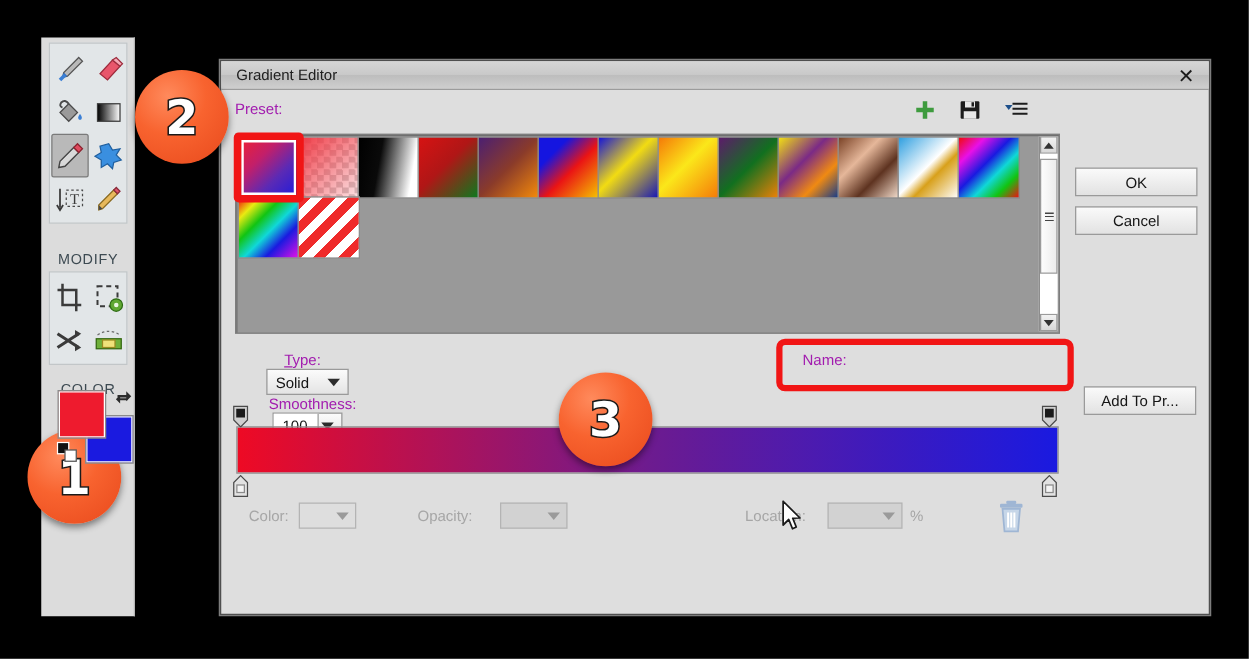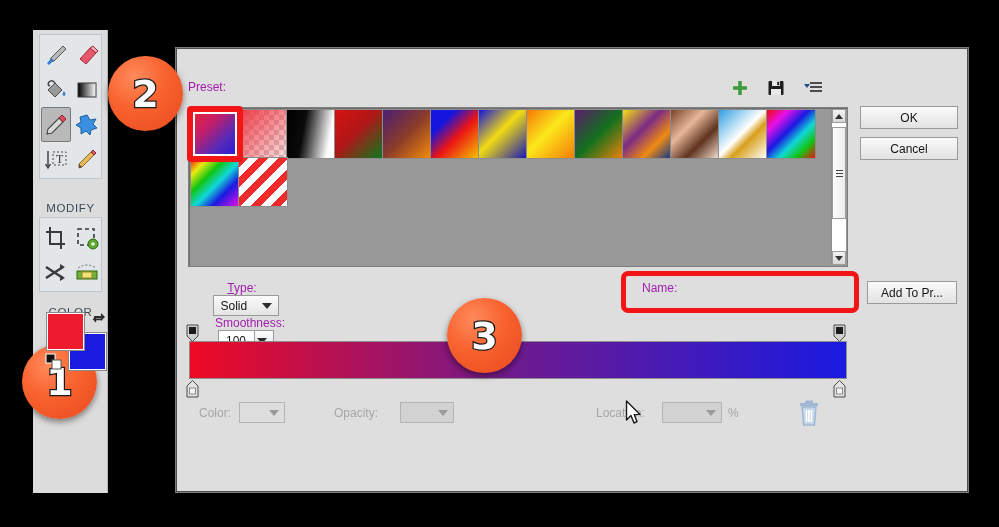--- a/index.html
+++ b/index.html
@@ -117,21 +117,21 @@
     border:1px solid #9b9b9b;
     display:flex; align-items:center; justify-content:center;
   }
   #sb-grip { width:7px; height:7px;
     background:repeating-linear-gradient(180deg,#444 0 1px,transparent 1px 3px); }
 
   
   .btn {
     background:linear-gradient(180deg,#fafafa,#e2e2e2);
     border:1px solid #9a9a9a; font-size:12px; color:#151515;
-    display:flex; align-items:center; justify-content:center; cursor:pointer;
+    display:flex; align-items:center; justify-content:center; cursor:pointer;margin-top:28px;
   }
   #ok-btn { position:absolute; left:683px; top:57px; width:98px; height:23px; }
   #cancel-btn { position:absolute; left:683px; top:88px; width:98px; height:23px; }
   #addto-btn { position:absolute; left:690px; top:232px; width:90px; height:23px; }
 
   
   #row-type { position:absolute; left:22px; top:232px; display:flex; align-items:center;flex-direction:column; }
   #type-combo { width:66px; margin-left:7px; }
   #smooth-combo { width:56px; margin-left:7px; }
   #smooth-combo .cval { width:36px; text-align:center; padding-left:0; background:#fff; height:19px;
@@ -307,20 +307,24 @@
         <svg width="18" height="18" viewBox="0 0 18 18">
             <rect x="1" y="1" width="9" height="9" fill="#111" stroke="#fff"></rect>
             <rect x="7" y="7" width="9" height="9" fill="#fff" stroke="#555"></rect>
           </svg>
       </div>
     </div>
   </div>
 
   <div id="dialog">
 
+    <div id="titlebar">
+      <span id="title-text">Gradient Editor</span>
+      <span id="close-btn">✕</span>
+    </div>
 
     <div class="row-preset">
       <span class="lbl">Preset:</span>
     </div>
 
     <div id="dlg-icons">
       <span class="dicon">
         <svg width="18" height="18" viewBox="0 0 18 18">
             <path d="M7.2 2 h3.6 v5.2 H16 v3.6 h-5.2 V16 H7.2 v-5.2 H2 V7.2 h5.2 Z" fill="#3e9b3e"></path>
           </svg>

